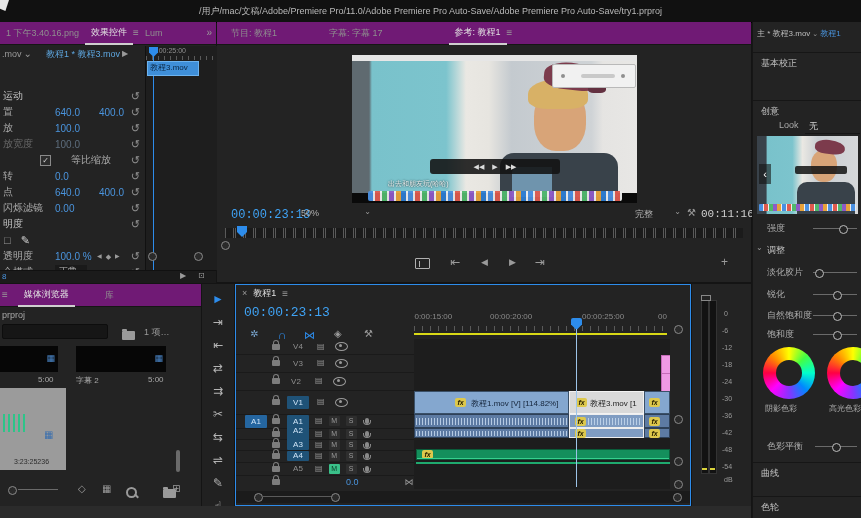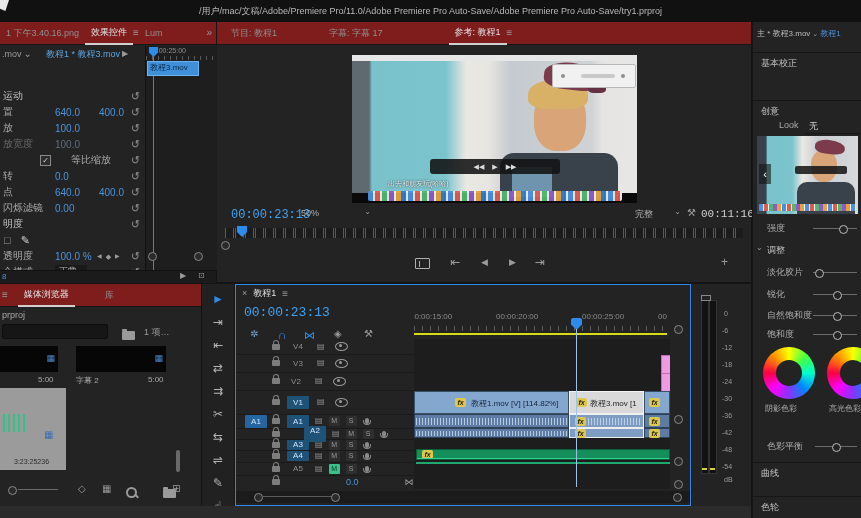--- a/index.html
+++ b/index.html
@@ -2,21 +2,21 @@
 <html><head>
 <meta charset="utf-8">
 <style>
   html,body{margin:0;padding:0;background:#000;}
   .stage{position:relative;width:861px;height:518px;background:#141414;overflow:hidden;
          font-family:"Liberation Sans","DejaVu Sans",sans-serif;color:#c8c8c8;
          -webkit-font-smoothing:antialiased;}
   .abs{position:absolute;}
   .panel{position:absolute;background:#232323;}
   .tabbar{position:absolute;left:0;top:0;right:0;height:22px;display:flex;align-items:center;
-          font-size:9px;color:#8f8f8f;background:#7f1d1d;border-bottom:1px solid #161616;white-space:nowrap;}
+          font-size:9px;color:#8f8f8f;background:#701a75;border-bottom:1px solid #161616;white-space:nowrap;}
   .tab{padding:0 6px;line-height:21px;}
   .tab.active{color:#e2e2e2;border-bottom:2px solid #cfcfcf;}
   .ic{color:#9a9a9a;font-size:10px;line-height:1;}
   .tc{font-family:"Liberation Mono","DejaVu Sans Mono",monospace;color:#3fa3f5;}
   .val{color:#4a94dd;}
   .ec-row{position:relative;height:16px;display:flex;align-items:center;font-size:10px;color:#ababab;}
   .ec-label{padding-left:3px;width:52px;overflow:hidden;white-space:nowrap;}
   .ec-v{width:44px;}
   .reset{position:absolute;right:5px;color:#8f8f8f;font-size:11px;}
   .fx{position:absolute;width:11px;height:9px;background:#ddc84c;color:#2b2400;
@@ -370,21 +370,21 @@
     <div class="abs" style="left:8px;top:44px;width:170px;height:16px;">
       <span class="abs ic" style="left:6px;top:0;color:#7aa6cf;">✲</span>
       <span class="abs" style="left:34px;top:-1px;color:#2d8ceb;font-weight:bold;font-size:12px;">∩</span>
       <span class="abs" style="left:60px;top:0;color:#2d8ceb;font-size:11px;">⋈</span>
       <span class="abs ic" style="left:90px;top:0;">◈</span>
       <span class="abs ic" style="left:120px;top:0;">⚒</span>
     </div>
 
     <div class="abs" style="left:178px;top:17px;width:256px;height:30px;overflow:hidden;font-size:8px;color:#8a8a8a;">
       <span class="abs" style="left:-4px;top:10px;">00:00:15:00</span>
-      <span class="abs" style="left:82px;top:10px;">00:00:20:00</span>
+      <span class="abs" style="left:76px;top:10px;">00:00:20:00</span>
       <span class="abs" style="left:168px;top:10px;">00:00:25:00</span>
       <span class="abs" style="left:244px;top:10px;">00</span>
       <div class="abs ruler-ticks" style="left:0;top:24px;width:256px;height:5px;background-size:8px 5px;"></div>
     </div>
 
     <div class="abs" style="left:335px;top:33px;width:11px;height:12px;background:#2d8ceb;border-radius:2px 2px 0 0;clip-path:polygon(0 0,100% 0,100% 55%,50% 100%,0 55%);"></div>
     <div class="abs" style="left:340px;top:44px;width:1px;height:158px;background:#9dc4e8;z-index:5;"></div>
 
     <div class="abs" style="left:178px;top:48px;width:253px;height:2px;background:#d9d916;"></div>
 
@@ -417,21 +417,21 @@
       <span class="trkname on" style="margin-left:9px;background:#2566a0;">A1</span>
       <span class="icon-lock" style="margin-left:5px;"></span>
       <span class="trkname on" style="margin-left:7px;">A1</span>
       <span class="ic" style="margin-left:6px;font-size:8px;">▤</span>
       <span class="msbox" style="margin-left:6px;">M</span>
       <span class="msbox" style="margin-left:6px;">S</span>
       <span class="icon-mic" style="margin-left:8px;"></span>
     </div>
     <div class="abs" style="left:0;top:143px;width:178px;height:11px;display:flex;align-items:center;border-bottom:1px solid #1a1a1a;">
       <span class="icon-lock" style="margin-left:36px;"></span>
-      <span class="trkname on" style="margin-left:24px;height:16px;line-height:10px;">A2</span>
+      <span class="trkname on" style="margin-left:7px;height:16px;line-height:10px;">A2</span>
       <span class="ic" style="margin-left:6px;font-size:8px;">▤</span>
       <span class="msbox" style="margin-left:6px;">M</span>
       <span class="msbox" style="margin-left:6px;">S</span>
       <span class="icon-mic" style="margin-left:8px;"></span>
     </div>
     <div class="abs" style="left:0;top:154px;width:178px;height:11px;display:flex;align-items:center;border-bottom:1px solid #1a1a1a;">
       <span class="icon-lock" style="margin-left:36px;"></span>
       <span class="trkname on" style="margin-left:7px;height:10px;line-height:10px;">A3</span>
       <span class="ic" style="margin-left:6px;font-size:8px;">▤</span>
       <span class="msbox" style="margin-left:6px;">M</span>

